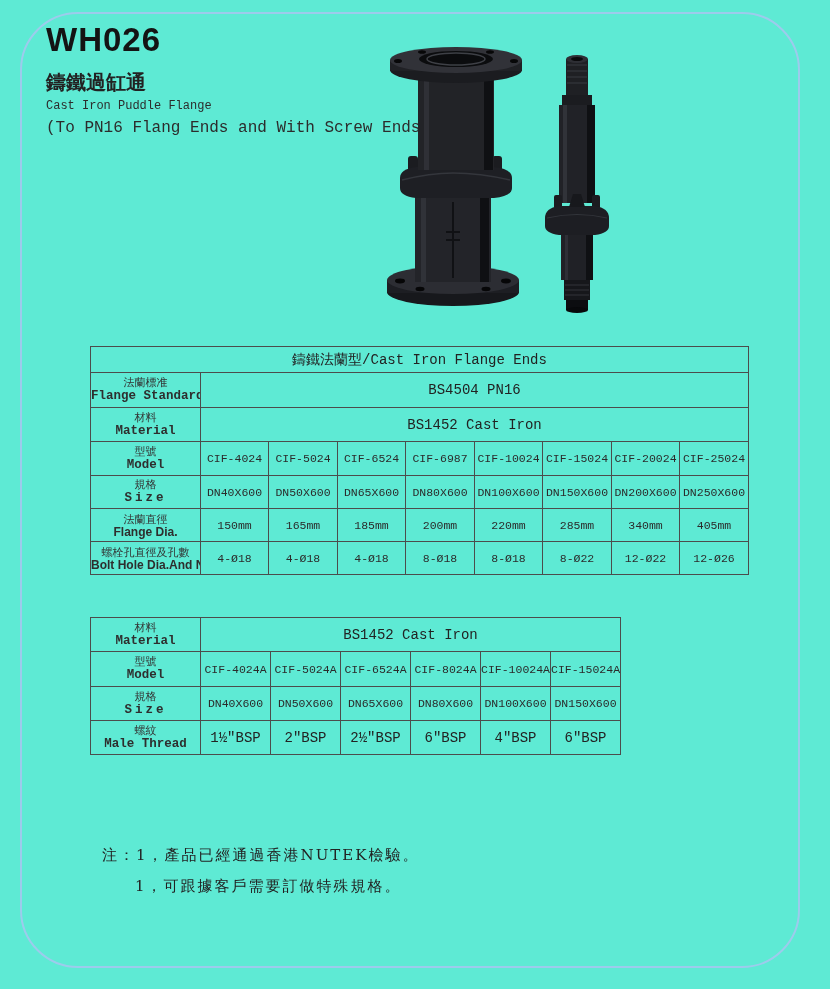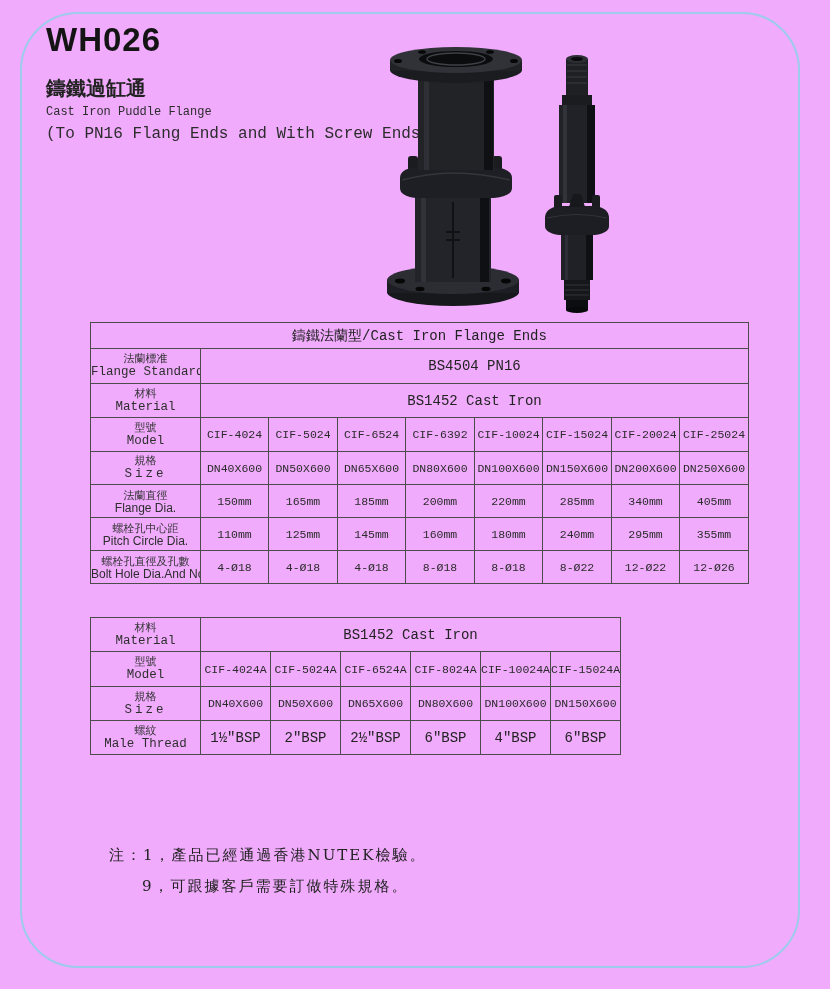--- a/index.html
+++ b/index.html
@@ -1,47 +1,47 @@
 <!DOCTYPE html>
 <html><head>
 <meta charset="utf-8">
 <style>
   html,body{margin:0;padding:0;background:#ffffff;}
-  .canvas{position:relative;width:830px;height:989px;background:#f0abfc;overflow:hidden;
+  .canvas{position:relative;width:830px;height:989px;background:#5eead4;overflow:hidden;
           font-family:"Liberation Sans",sans-serif;color:#2e2e2e;}
   .page-border{position:absolute;left:20px;top:12px;width:776px;height:952px;
                border:2px solid #9dcbec;border-radius:58px;}
   
   .title-block{position:absolute;left:46px;top:22px;}
   .code{font-family:"Liberation Sans",sans-serif;font-weight:bold;font-size:33px;
         letter-spacing:1px;color:#141414;line-height:36px;}
   .tzh{font-family:"DejaVu Serif","Liberation Serif",serif;font-weight:bold;font-size:20px;
-       color:#222;line-height:26px;margin-top:17px;}
+       color:#222;line-height:26px;margin-top:11px;}
   .ten{font-family:"Liberation Mono","DejaVu Sans Mono",monospace;font-size:12px;
        color:#2c2c2c;line-height:22px;}
   .tsub{font-family:"Liberation Mono","DejaVu Sans Mono",monospace;font-size:16px;
         color:#2c2c2c;line-height:22px;}
   
   .photos{position:absolute;left:380px;top:42px;width:260px;height:278px;}
   
   table{border-collapse:collapse;table-layout:fixed;}
   td{border:1px solid #4c4c4c;text-align:center;vertical-align:middle;padding:0;overflow:hidden;white-space:nowrap;}
   .spec-table{position:absolute;left:90px;}
-  .t1{top:322px;width:658px;padding-left:33px;}
+  .t1{top:346px;width:658px;padding-left:33px;}
   .t2{top:617px;width:530px;}
   .tbl-title{font-family:"Liberation Mono","DejaVu Sans Mono",monospace;font-size:14px;color:#222;}
   .lz{display:block;font-family:"DejaVu Serif","Liberation Serif",serif;font-size:11px;color:#333;line-height:13px;}
-  .le{display:block;font-family:"Liberation Mono","DejaVu Sans Mono",monospace;font-size:12.5px;color:#2e2e2e;line-height:15px;}
+  .le{display:block;font-family:"Liberation Mono","DejaVu Sans Mono",monospace;font-size:12.5px;color:#2e2e2e;line-height:15px;font-weight:bold;}
   .le-wide{letter-spacing:3px;}
   .le-small{font-family:"Liberation Sans",sans-serif;font-size:12px;line-height:12px;}
   .val{font-family:"Liberation Mono","DejaVu Sans Mono",monospace;font-size:11.5px;color:#2b2b2b;}
   .bigval{font-family:"Liberation Mono","DejaVu Sans Mono",monospace;font-size:14px;color:#222;}
   .r26{height:26px;} .r33{height:33px;} .r34{height:34px;} .r35{height:35px;margin-top:48px;}
   
-  .notes{position:absolute;left:109px;top:840px;font-family:"DejaVu Serif","Liberation Serif",serif;
+  .notes{position:absolute;left:102px;top:840px;font-family:"DejaVu Serif","Liberation Serif",serif;
          font-size:15px;color:#222;line-height:31px;letter-spacing:2px;}
   .note2{padding-left:33px;}
 </style>
 </head>
 <body>
 
 <div class="canvas">
 
   <div class="page-border"></div>
 
@@ -160,21 +160,21 @@
       <td colspan="8" class="bigval">BS1452 Cast Iron</td>
     </tr>
     <tr class="r34">
       <td>
         <span class="lz">型號</span>
         <span class="le">Model</span>
       </td>
       <td class="val">CIF-4024</td>
       <td class="val">CIF-5024</td>
       <td class="val">CIF-6524</td>
-      <td class="val">CIF-6392</td>
+      <td class="val">CIF-6987</td>
       <td class="val">CIF-10024</td>
       <td class="val">CIF-15024</td>
       <td class="val">CIF-20024</td>
       <td class="val">CIF-25024</td>
     </tr>
     <tr class="r33">
       <td>
         <span class="lz">規格</span>
         <span class="le le-wide">Size</span>
       </td>
@@ -196,34 +196,20 @@
       <td class="val">165mm</td>
       <td class="val">185mm</td>
       <td class="val">200mm</td>
       <td class="val">220mm</td>
       <td class="val">285mm</td>
       <td class="val">340mm</td>
       <td class="val">405mm</td>
     </tr>
     <tr class="r33">
       <td>
-        <span class="lz">螺栓孔中心距</span>
-        <span class="le le-small">Pitch Circle Dia.</span>
-      </td>
-      <td class="val">110mm</td>
-      <td class="val">125mm</td>
-      <td class="val">145mm</td>
-      <td class="val">160mm</td>
-      <td class="val">180mm</td>
-      <td class="val">240mm</td>
-      <td class="val">295mm</td>
-      <td class="val">355mm</td>
-    </tr>
-    <tr class="r33">
-      <td>
         <span class="lz">螺栓孔直徑及孔數</span>
         <span class="le le-small">Bolt Hole Dia.And Nos.</span>
       </td>
       <td class="val">4-Ø18</td>
       <td class="val">4-Ø18</td>
       <td class="val">4-Ø18</td>
       <td class="val">8-Ø18</td>
       <td class="val">8-Ø18</td>
       <td class="val">8-Ø22</td>
       <td class="val">12-Ø22</td>
@@ -284,16 +270,16 @@
       <td class="bigval">2½″BSP</td>
       <td class="bigval">6″BSP</td>
       <td class="bigval">4″BSP</td>
       <td class="bigval">6″BSP</td>
     </tr>
   </tbody>
     </table>
 
   <div class="notes">
     <div>注：1，產品已經通過香港NUTEK檢驗。</div>
-    <div class="note2">9，可跟據客戶需要訂做特殊規格。</div>
+    <div class="note2">1，可跟據客戶需要訂做特殊規格。</div>
   </div>
 
 </div>
 
 </body></html>

